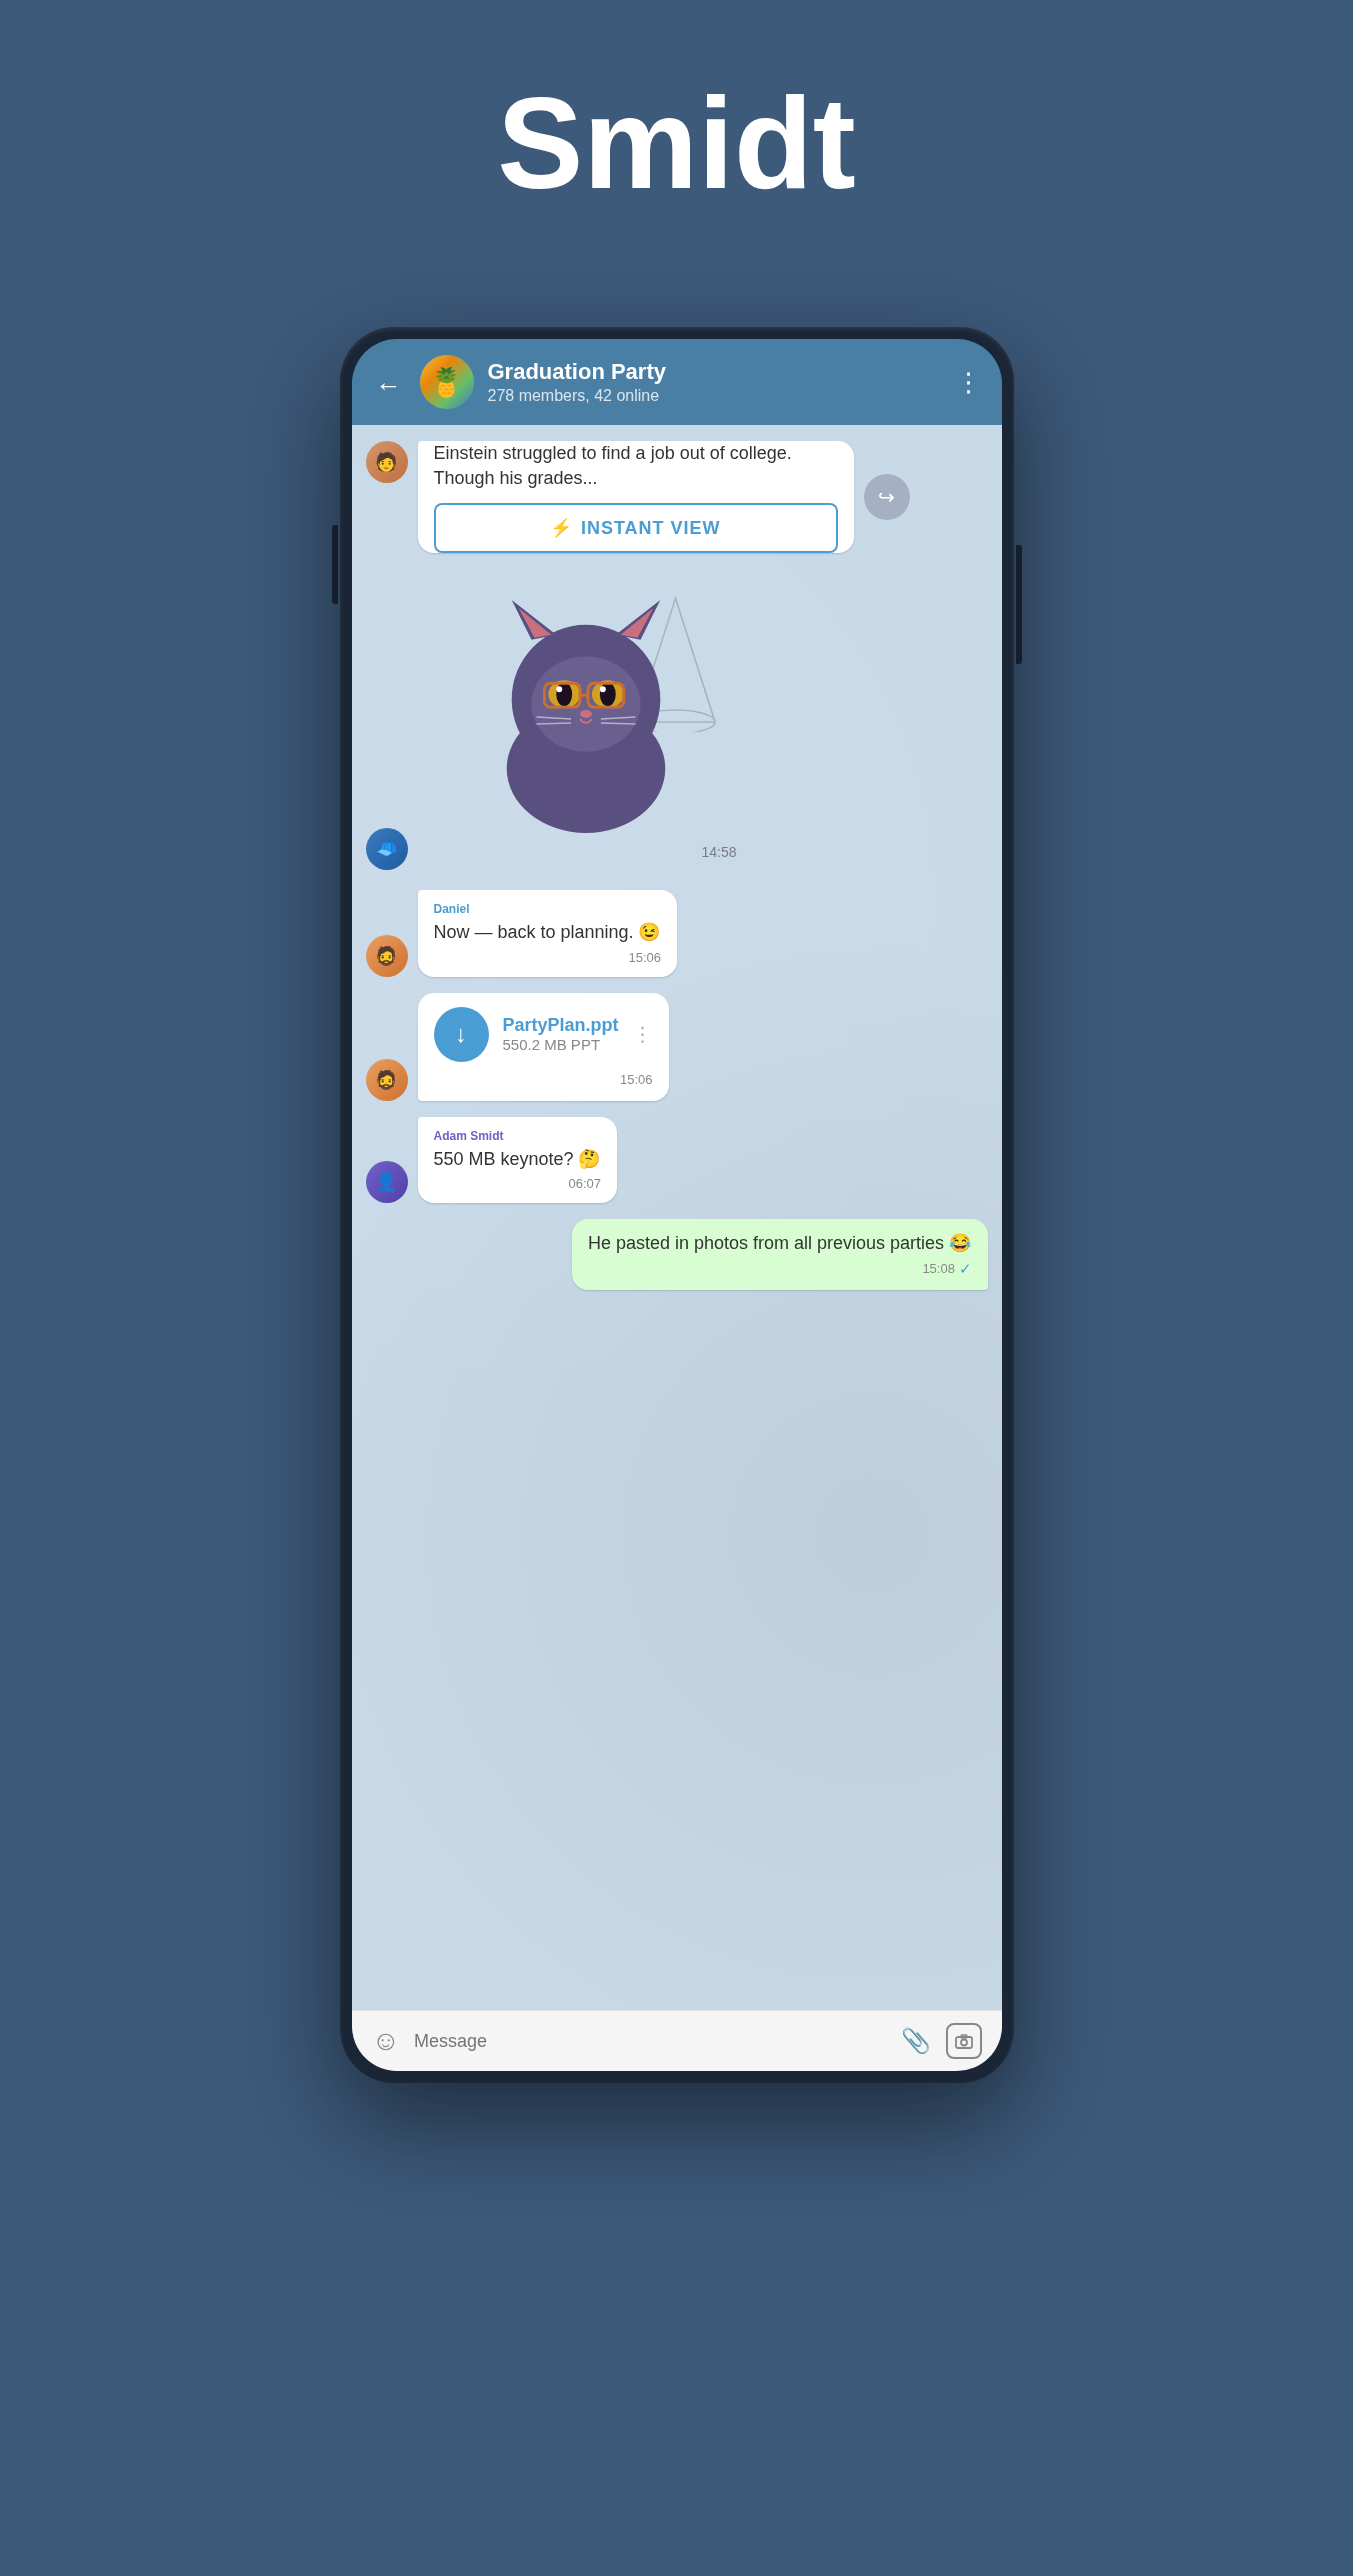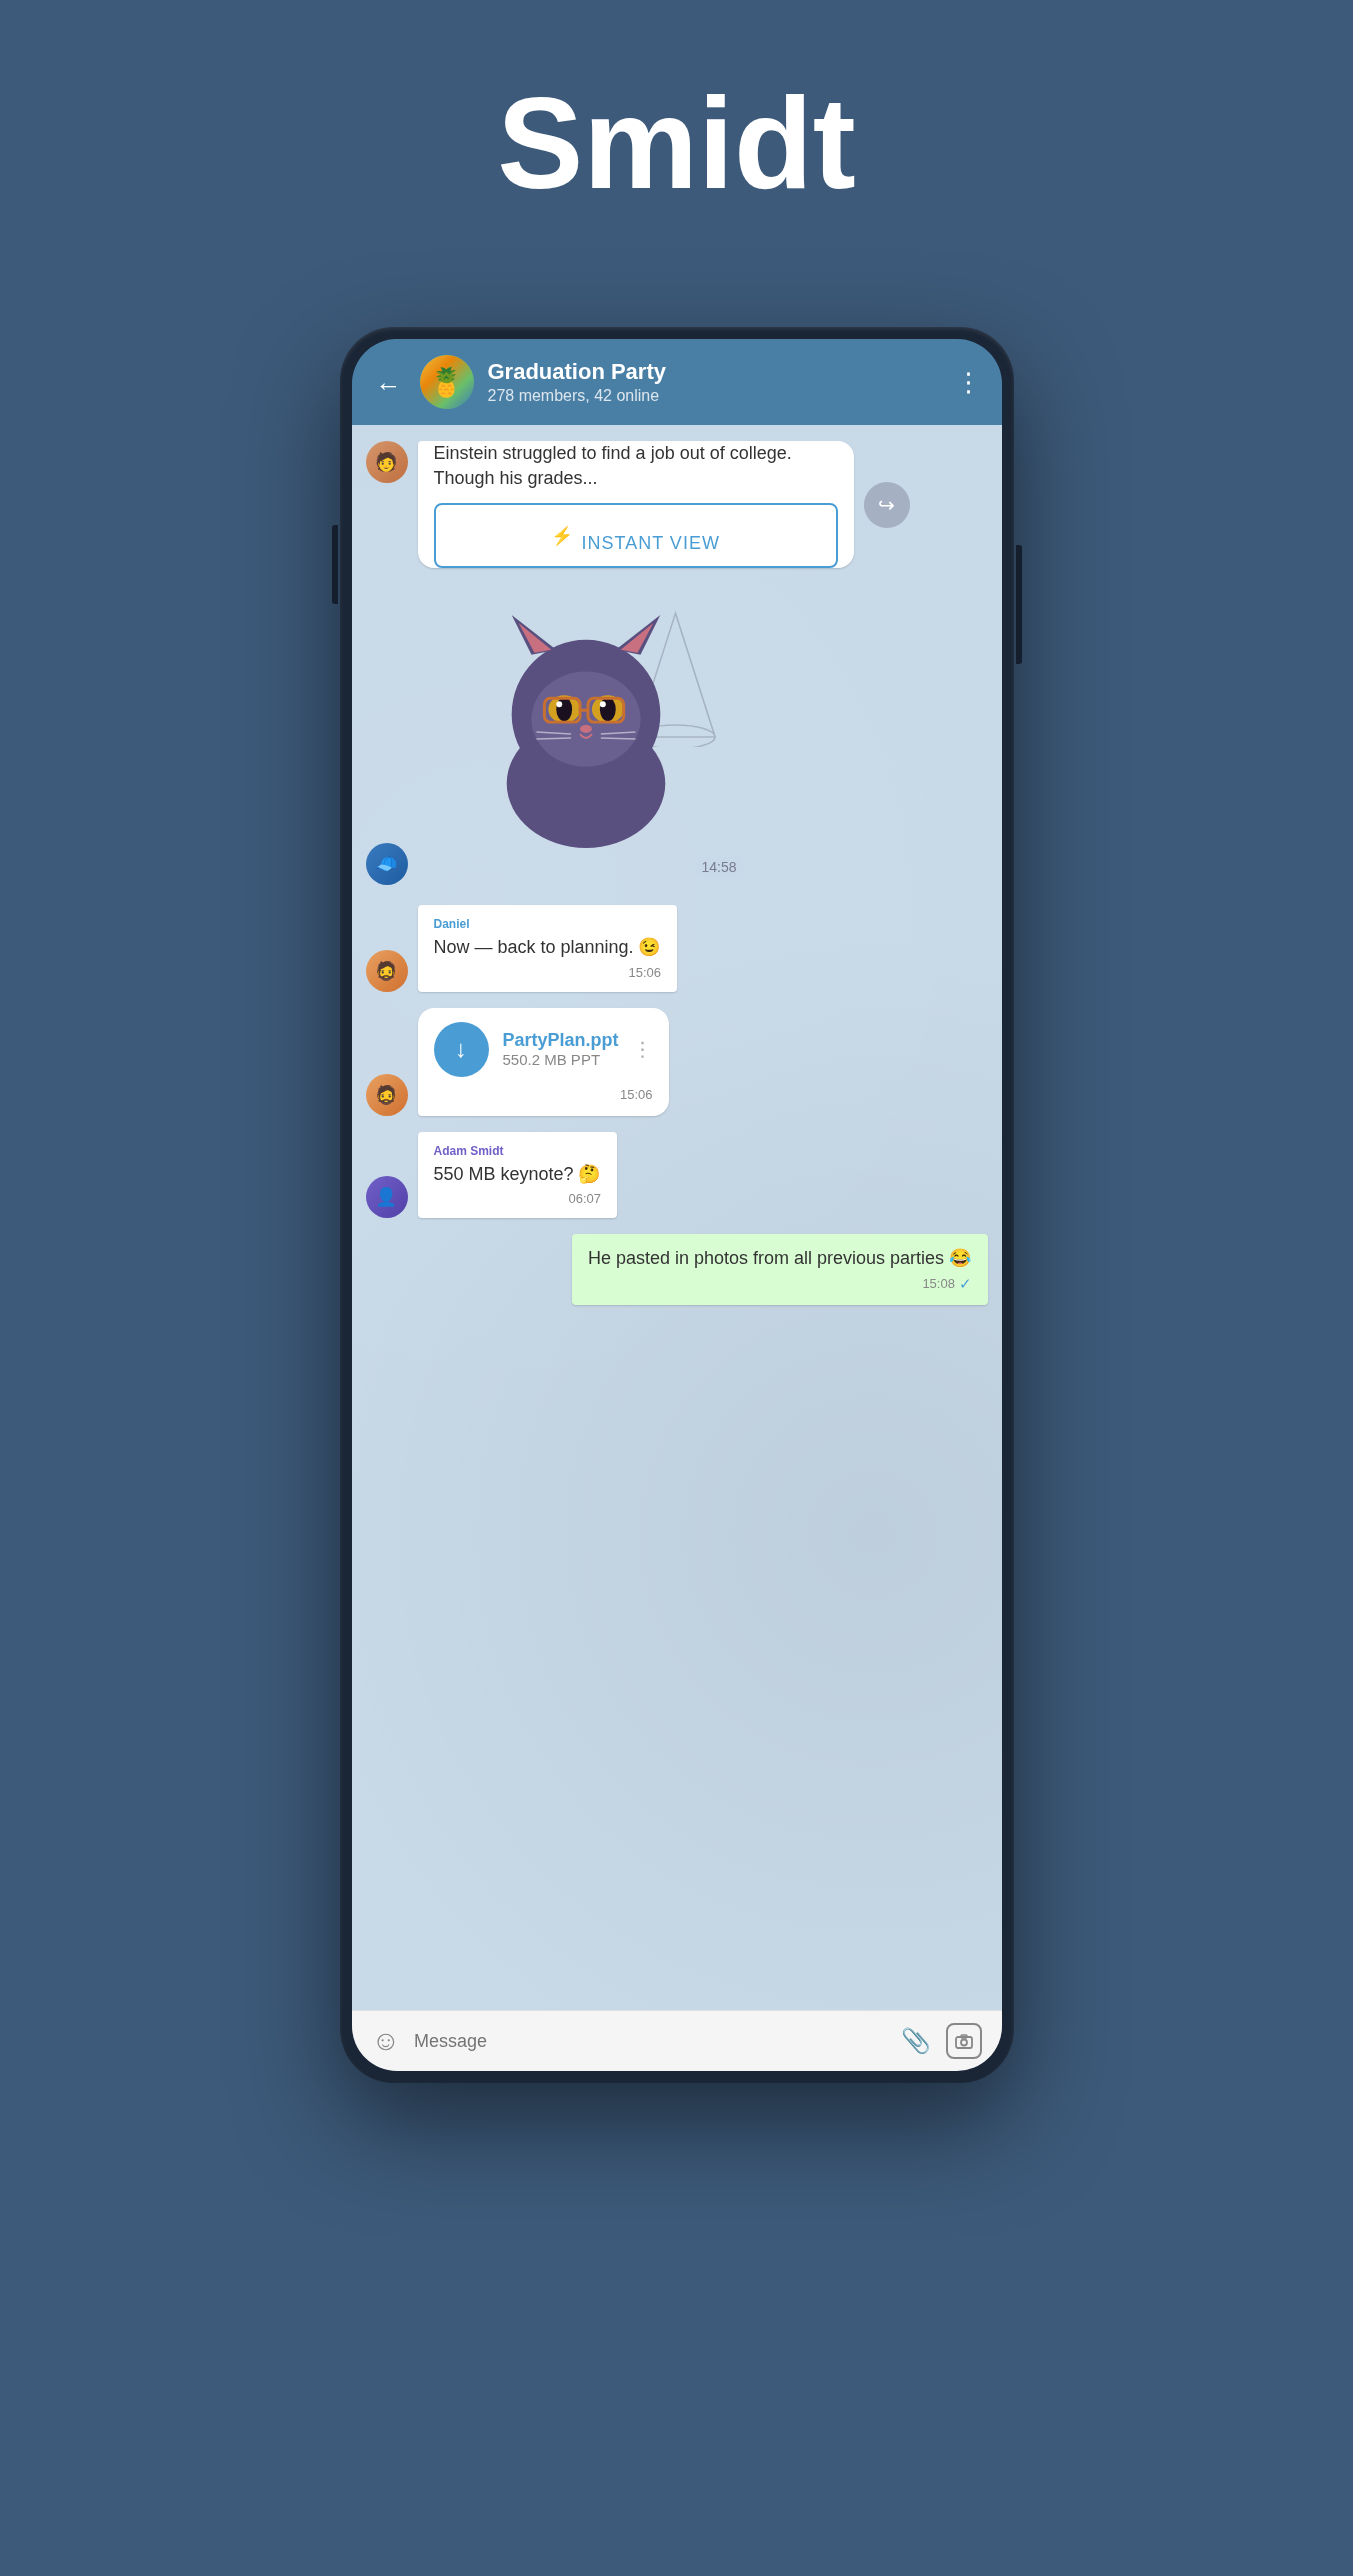--- a/index.html
+++ b/index.html
@@ -208,23 +208,22 @@
     }
 
     .instant-view-icon {
       color: #4a9dd4;
       font-size: 18px;
     }
 
     .instant-view-text {
       color: #4a9dd4;
       font-size: 18px;
-      font-weight: 400;
+      font-weight: 700;
       letter-spacing: 1px;
-      margin-top: 16px;
     }
 
     .forward-btn {
       width: 46px;
       height: 46px;
       background: rgba(150,160,180,0.7);
       border-radius: 50%;
       display: flex;
       align-items: center;
       justify-content: center;
@@ -294,21 +293,21 @@
     .msg-avatar.user1 {
       background: linear-gradient(135deg, #e8a060, #d07030);
     }
 
     .msg-avatar.user2 {
       background: linear-gradient(135deg, #5a9fd4, #3a7fcc);
     }
 
     .msg-bubble {
       background: white;
-      border-radius: 4px;
+      border-radius: 16px;
       padding: 12px 16px;
       max-width: 416px;
       box-shadow: 0 1px 2px rgba(0,0,0,0.15);
     }
 
     .msg-bubble.incoming {
       border-top-left-radius: 4px;
     }
 
     .msg-bubble.outgoing {

